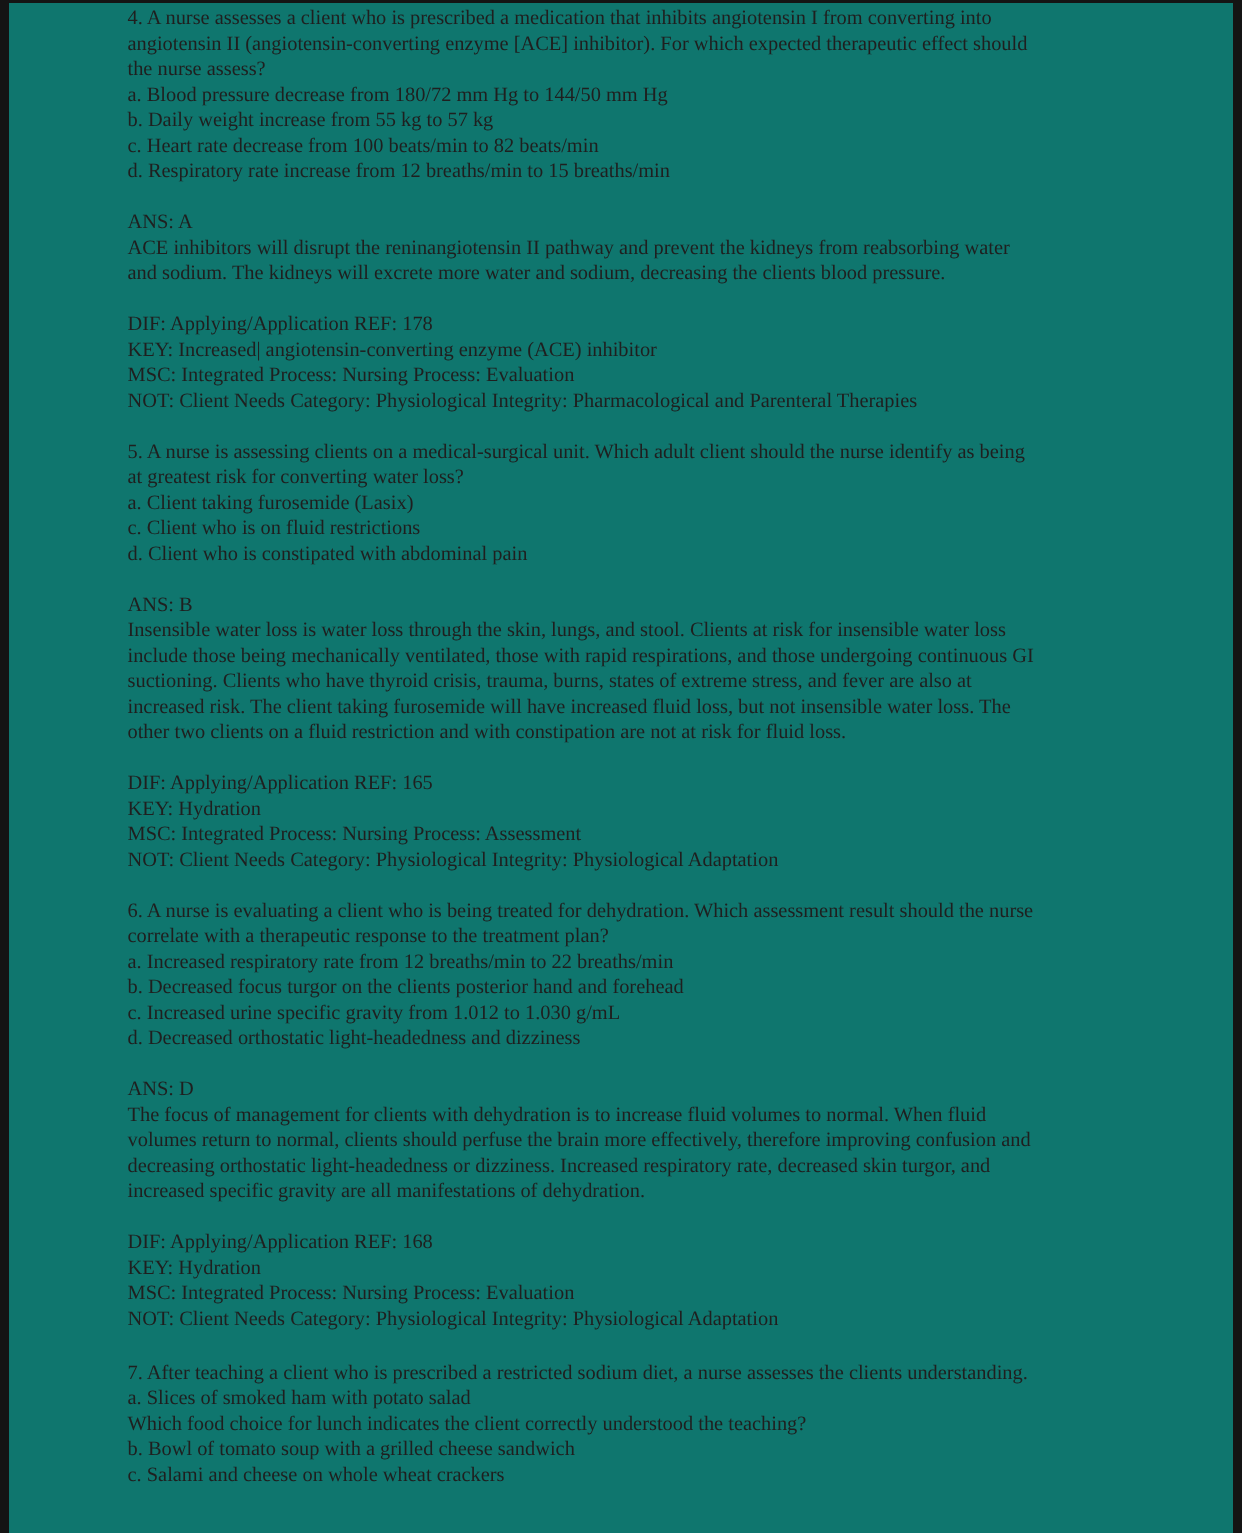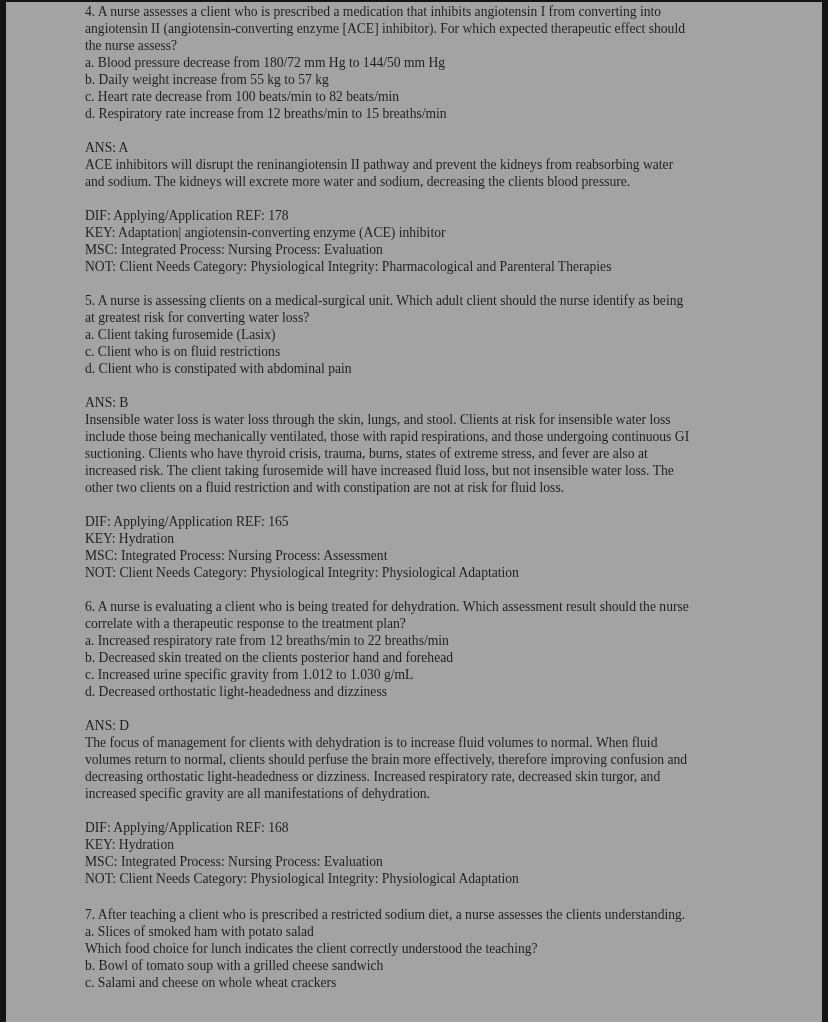--- a/index.html
+++ b/index.html
@@ -40,42 +40,42 @@
     margin-top: 19px;
   }
   .line {
     height: 17px;
     white-space: nowrap;
   }
 </style>
 </head>
 <body style="background: rgb(20, 20, 20);">
 
-<div class="doc-page" style="background: #a3a3a3;">
+<div class="doc-page" style="background: #0f766e;">
   <div class="doc-content" style="color: rgb(31, 31, 31);">
 
     <div class="block">
         <div class="line">4. A nurse assesses a client who is prescribed a medication that inhibits angiotensin I from converting into</div>
         <div class="line">angiotensin II (angiotensin-converting enzyme [ACE] inhibitor). For which expected therapeutic effect should</div>
         <div class="line">the nurse assess?</div>
         <div class="line">a. Blood pressure decrease from 180/72 mm Hg to 144/50 mm Hg</div>
         <div class="line">b. Daily weight increase from 55 kg to 57 kg</div>
         <div class="line">c. Heart rate decrease from 100 beats/min to 82 beats/min</div>
         <div class="line">d. Respiratory rate increase from 12 breaths/min to 15 breaths/min</div>
       </div>
 
     <div class="block">
         <div class="line">ANS: A</div>
         <div class="line">ACE inhibitors will disrupt the reninangiotensin II pathway and prevent the kidneys from reabsorbing water</div>
         <div class="line">and sodium. The kidneys will excrete more water and sodium, decreasing the clients blood pressure.</div>
       </div>
 
     <div class="block">
         <div class="line">DIF: Applying/Application REF: 178</div>
-        <div class="line">KEY: Adaptation| angiotensin-converting enzyme (ACE) inhibitor</div>
+        <div class="line">KEY: Increased| angiotensin-converting enzyme (ACE) inhibitor</div>
         <div class="line">MSC: Integrated Process: Nursing Process: Evaluation</div>
         <div class="line">NOT: Client Needs Category: Physiological Integrity: Pharmacological and Parenteral Therapies</div>
       </div>
 
     <div class="block">
         <div class="line">5. A nurse is assessing clients on a medical-surgical unit. Which adult client should the nurse identify as being</div>
         <div class="line">at greatest risk for converting water loss?</div>
         <div class="line">a. Client taking furosemide (Lasix)</div>
         <div class="line">c. Client who is on fluid restrictions</div>
         <div class="line">d. Client who is constipated with abdominal pain</div>
@@ -94,21 +94,21 @@
         <div class="line">DIF: Applying/Application REF: 165</div>
         <div class="line">KEY: Hydration</div>
         <div class="line">MSC: Integrated Process: Nursing Process: Assessment</div>
         <div class="line">NOT: Client Needs Category: Physiological Integrity: Physiological Adaptation</div>
       </div>
 
     <div class="block">
         <div class="line">6. A nurse is evaluating a client who is being treated for dehydration. Which assessment result should the nurse</div>
         <div class="line">correlate with a therapeutic response to the treatment plan?</div>
         <div class="line">a. Increased respiratory rate from 12 breaths/min to 22 breaths/min</div>
-        <div class="line">b. Decreased skin treated on the clients posterior hand and forehead</div>
+        <div class="line">b. Decreased focus turgor on the clients posterior hand and forehead</div>
         <div class="line">c. Increased urine specific gravity from 1.012 to 1.030 g/mL</div>
         <div class="line">d. Decreased orthostatic light-headedness and dizziness</div>
       </div>
 
     <div class="block">
         <div class="line">ANS: D</div>
         <div class="line">The focus of management for clients with dehydration is to increase fluid volumes to normal. When fluid</div>
         <div class="line">volumes return to normal, clients should perfuse the brain more effectively, therefore improving confusion and</div>
         <div class="line">decreasing orthostatic light-headedness or dizziness. Increased respiratory rate, decreased skin turgor, and</div>
         <div class="line">increased specific gravity are all manifestations of dehydration.</div>

